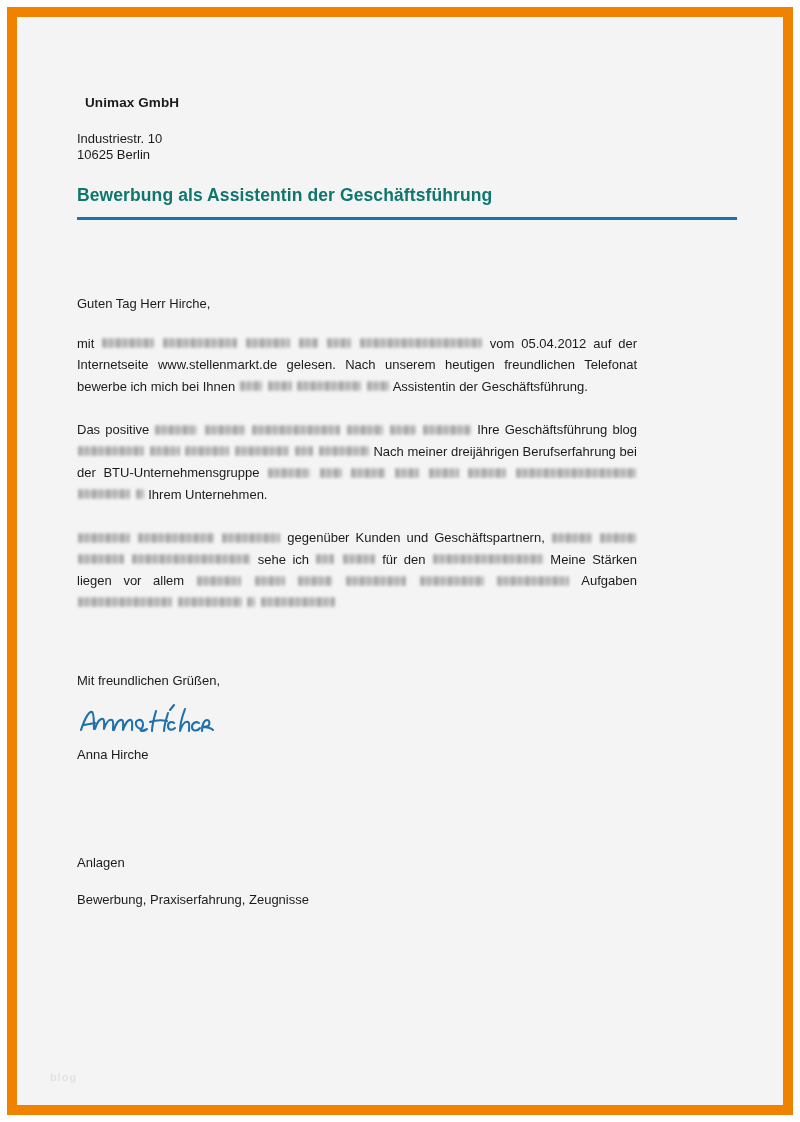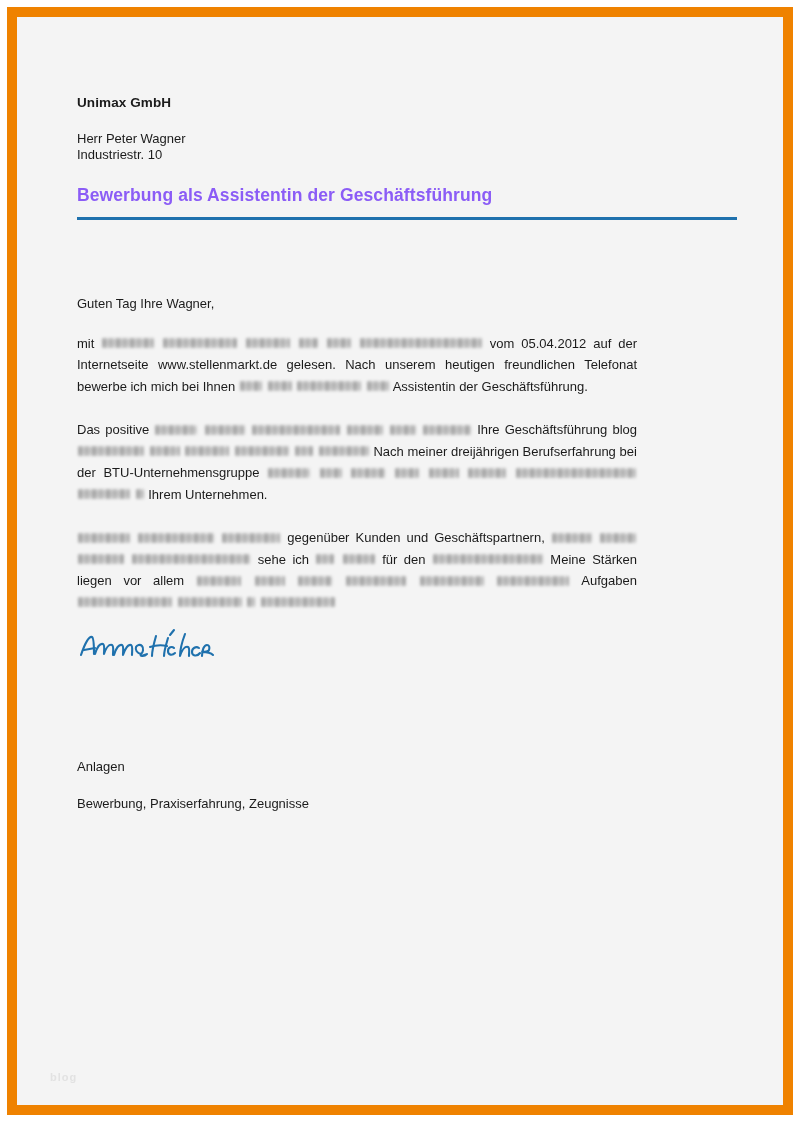--- a/index.html
+++ b/index.html
@@ -41,39 +41,39 @@
     left: 60px;
     top: 78px;
     width: 662px;
     color: #1b1b1b;
   }
 
   .company-name {
     font-size: 13.5px;
     font-weight: bold;
     letter-spacing: .1px;
-    margin: 0 0 21px 0;
+    margin: 0 0 21px 8px;
   }
 
   .recipient-block {
     font-size: 13px;
     line-height: 16.4px;
     margin: 0 0 21px 0;
   }
   .recipient-block div { white-space: nowrap; }
 
   .place-date {
     font-size: 13px;
     margin: 0 0 58px 0;
   }
 
   .subject-line {
     font-size: 17.5px;
     font-weight: bold;
-    color: #8b5cf6;
+    color: #0f766e;
     margin: 0;
     letter-spacing: .1px;
   }
   .subject-rule {
     margin-top: 11px;
     width: 660px;
     height: 3px;
     background: #1f71ad;
   }
 
@@ -156,29 +156,29 @@
 <body>
 
 <div id="page-frame">
   <div id="document-body">
 
     <div id="letter-content">
 
       <div class="company-name">Unimax GmbH</div>
 
       <div class="recipient-block">
-        <div>Herr Peter Wagner</div>
         <div>Industriestr. 10</div>
+        <div>10625 Berlin</div>
       </div>
 
 
       <h1 class="subject-line">Bewerbung als Assistentin der Geschäftsführung</h1>
       <div class="subject-rule"></div>
 
-      <div class="salutation">Guten Tag Ihre Wagner,</div>
+      <div class="salutation">Guten Tag Herr Hirche,</div>
 
       <p class="body-paragraph"><span>mit</span>
         <span class="redact" style="width:52px"></span>
         <span class="redact" style="width:74px"></span>
         <span class="redact" style="width:44px"></span>
         <span class="redact" style="width:19px"></span>
         <span class="redact" style="width:24px"></span>
         <span class="redact" style="width:122px"></span>
         <span>vom 05.04.2012 auf der Internetseite www.stellenmarkt.de gelesen. Nach unserem heutigen freundlichen Telefonat bewerbe ich mich bei Ihnen</span>
         <span class="redact" style="width:22px"></span>
@@ -236,20 +236,21 @@
         <span class="redact" style="width:64px"></span>
         <span class="redact" style="width:72px"></span>
         <span>Aufgaben</span>
         <span class="redact" style="width:94px"></span>
         <span class="redact" style="width:64px"></span>
         <span class="redact" style="width:8px"></span>
         <span class="redact" style="width:74px"></span>
       </p>
 
 
+      <div class="closing">Mit freundlichen Grüßen,</div>
 
       <div class="signature">
         <svg width="160" height="40" viewBox="0 0 160 40" fill="none" xmlns="http://www.w3.org/2000/svg" aria-hidden="true">
           <g stroke="#1f71ad" stroke-width="2.1" stroke-linecap="round" stroke-linejoin="round" fill="none">
             <path d="M3 29 C7 17, 11 10, 14 11 C16 12, 16 20, 16 28"></path>
             <path d="M6 24 L17 22"></path>
             <path d="M17 28 C19 21, 22 17, 25 18 C27 19, 26 24, 26 28 C28 22, 31 18, 34 19 C36 20, 35 25, 35 29"></path>
             <path d="M36 29 C38 22, 41 18, 44 19 C46 20, 45 25, 45 29 C47 23, 50 18, 53 19 C55 20, 54 25, 54 29"></path>
             <path d="M63 28 C59 27, 57 24, 58 21 C59 19, 62 18, 64 20 C66 22, 65 27, 63 28 C61 30, 66 31, 69 28"></path>
             <path d="M78 10 C76 17, 74 24, 74 30"></path>
@@ -257,20 +258,21 @@
             <path d="M90 12 C88 19, 86 25, 86 30"></path>
             <path d="M92 9 L96 4"></path>
             <path d="M96 22 C94 20, 90 21, 90 25 C90 29, 94 30, 97 27"></path>
             <path d="M107 8 C104 16, 102 24, 102 30 C104 24, 107 20, 110 21 C112 22, 111 26, 111 30"></path>
             <path d="M121 22 C118 20, 114 22, 114 26 C114 30, 119 31, 122 27"></path>
             <path d="M124 30 C124 24, 126 19, 129 19 C131 19, 132 21, 131 24 C130 26, 127 26, 124 26 C128 26, 133 27, 135 29"></path>
           </g>
         </svg>
       </div>
 
+      <div class="signer-name">Anna Hirche</div>
 
       <div class="attachments-heading">Anlagen</div>
       <div class="attachments-list">Bewerbung, Praxiserfahrung, Zeugnisse</div>
 
     </div>
 
     <div class="watermark">blog</div>
 
   </div>
 </div>

